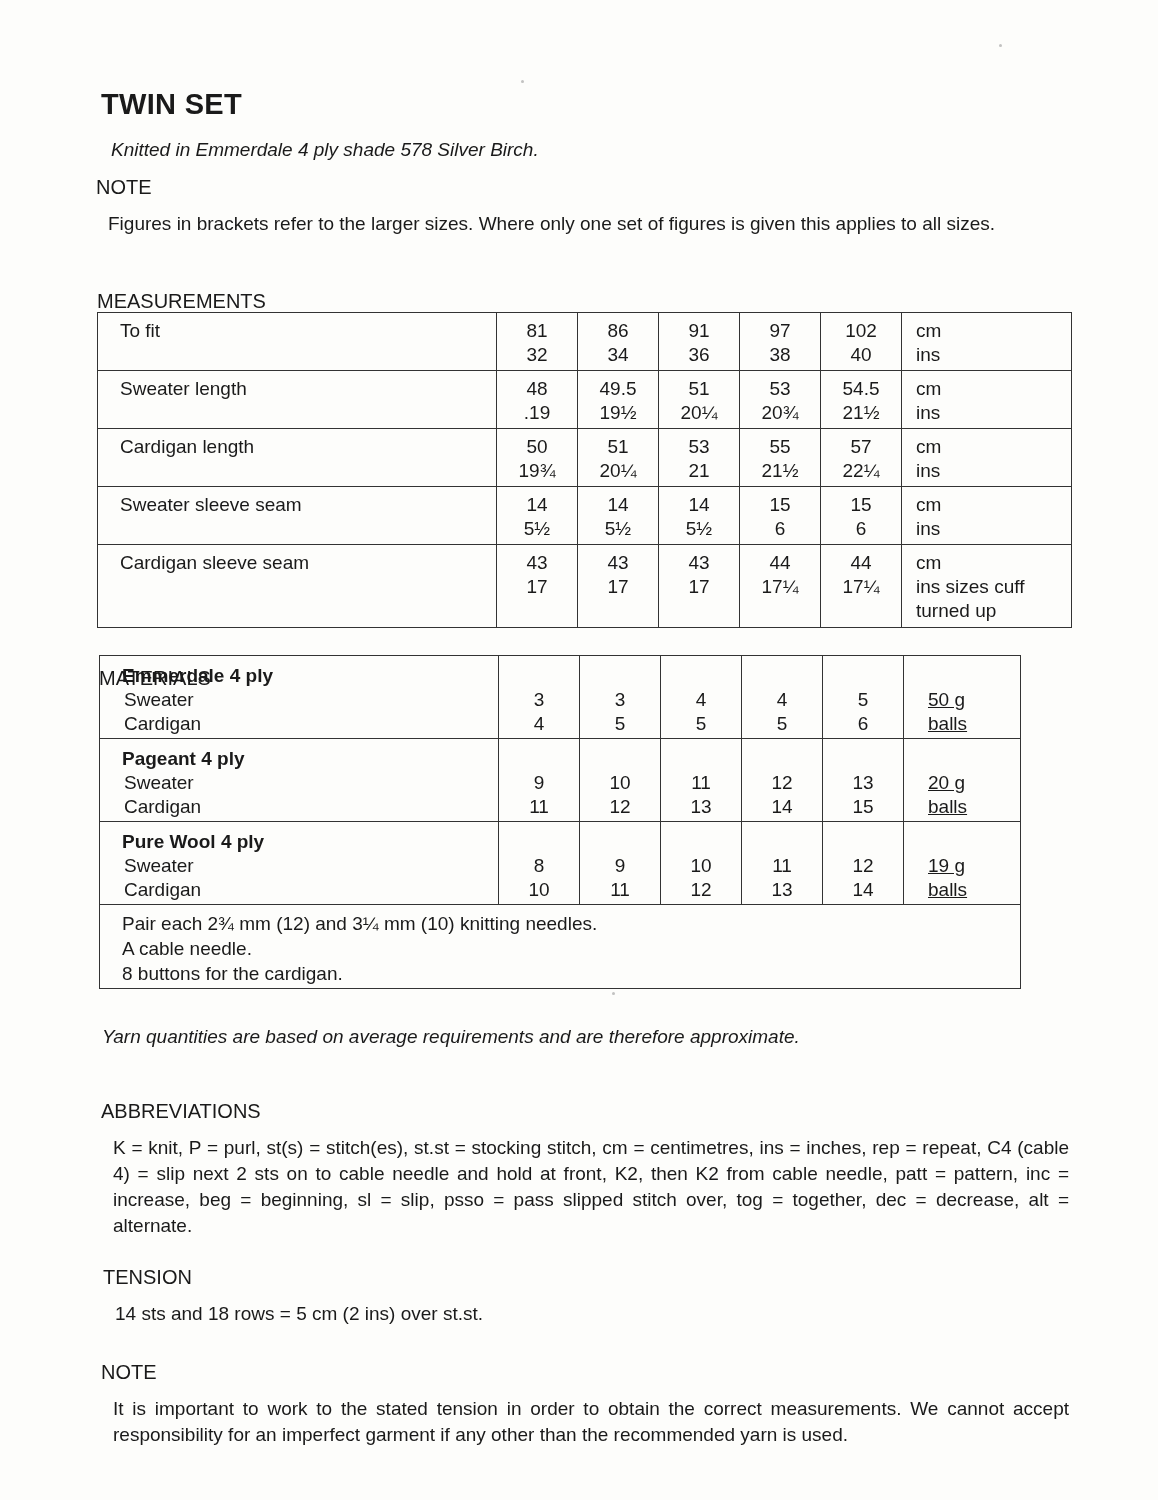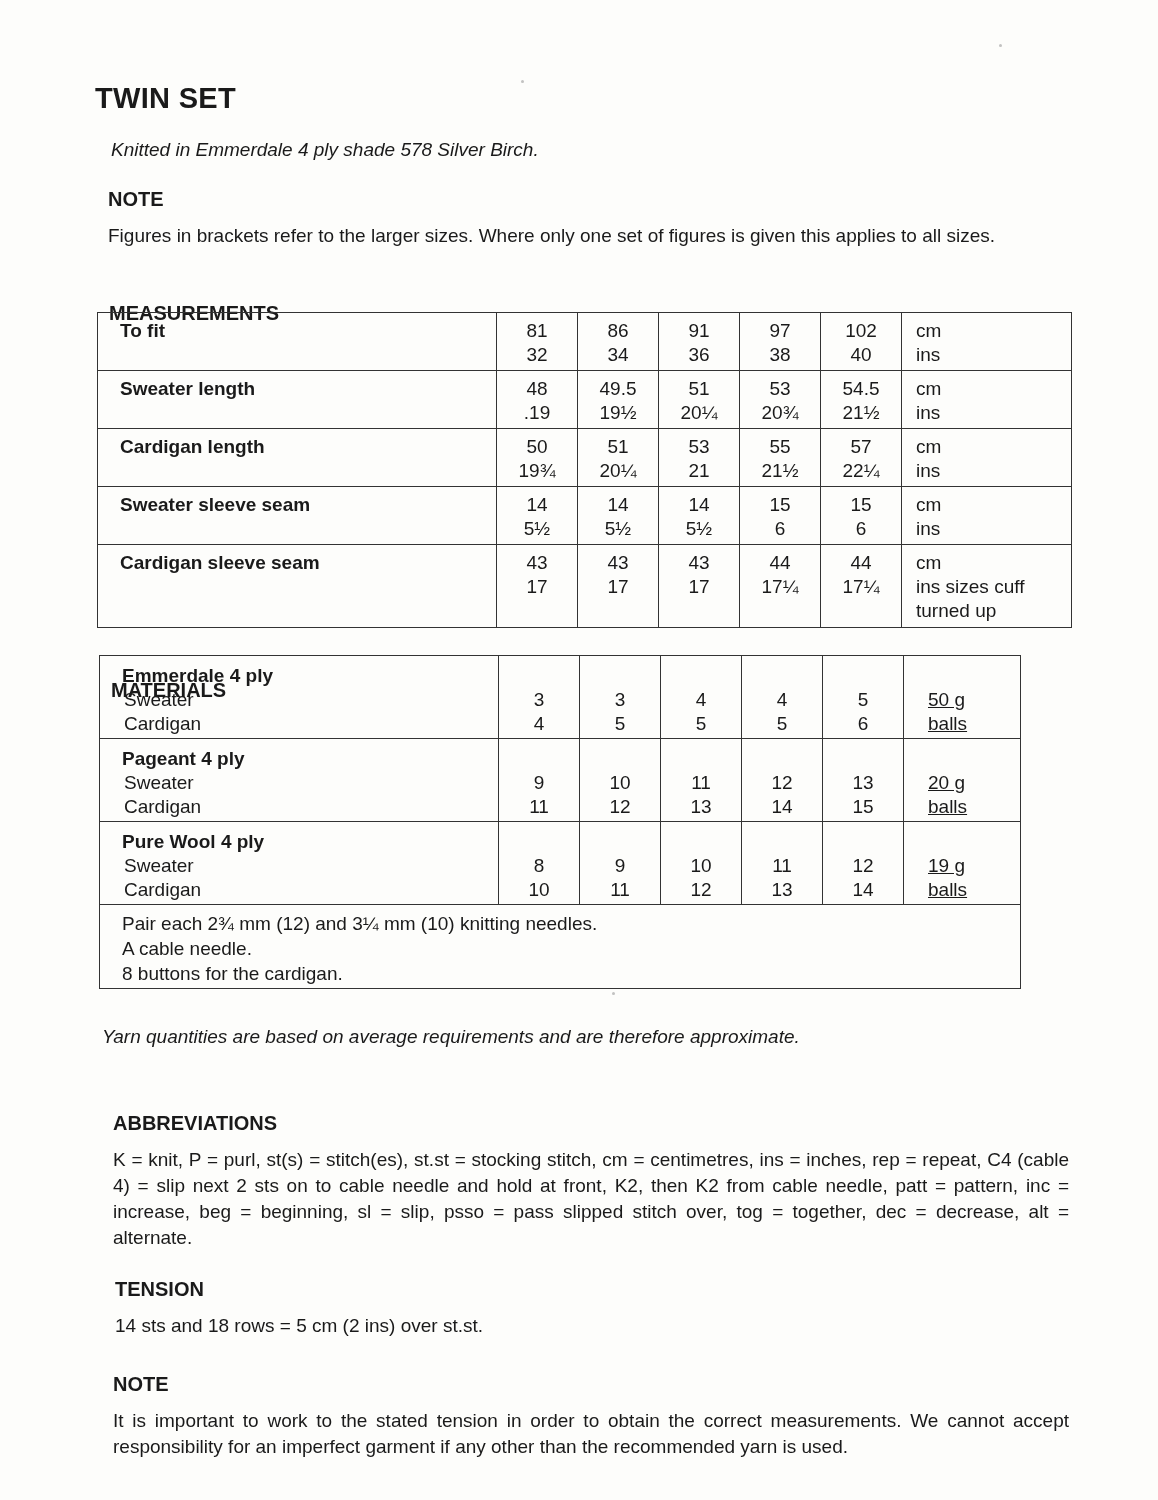--- a/index.html
+++ b/index.html
@@ -1,42 +1,42 @@
 <!DOCTYPE html>
 <html><head>
 <meta charset="utf-8">
 <style>
   html, body { margin: 0; padding: 0; }
   body {
     width: 1158px; height: 1500px; background: #fdfdfb;
     font-family: "Liberation Sans", sans-serif; color: #1a1a1a;
     position: relative; overflow: hidden;
   }
-  .title { position: absolute; left: 95px; top: 82px; font-size: 29px; font-weight: bold; letter-spacing: 0.3px; margin: 0; }
+  .title { position: absolute; left: 95px; top: 82px; font-size: 29px; font-weight: bold; letter-spacing: 0.3px; margin: 6px; }
   .subtitle { position: absolute; left: 96px; top: 124px; font-size: 19px; font-style: italic; margin: 15px; }
-  .heading { font-size: 20px; font-weight: bold; margin: 12px; line-height: 24px; }
+  .heading { font-size: 20px; font-weight: normal; margin: 0; line-height: 24px; }
   .body-text { font-size: 19px; line-height: 26px; margin: 12px; }
   .section { position: absolute; }
   #note1 { left: 96px; top: 175px; width: 990px; }
   #meas-head { left: 97px; top: 289px; }
   #mat-head { left: 99px; top: 666px; }
 
   table.grid { position: absolute; border-collapse: collapse; font-size: 19px; }
   table.grid td { border: 1.5px solid #333; vertical-align: top; padding: 0; }
   #meas-table { left: 97px; top: 312px; width: 975px; }
   #mat-table { left: 99px; top: 655px; width: 922px; }
   .c-label { width: 376px; padding-left: 22px !important; }
   .c-num { width: 80px; }
   .c-unit { padding-left: 14px !important; }
   .num-cell { text-align: center; }
   .cell-inner { padding-top: 6px; line-height: 24px; }
   .meas-row td { height: 57px; }
   .meas-row.tall td { height: 82px; }
   .mat-row td { height: 82px; }
-  .lab-plain { padding-top: 6px; line-height: 24px; font-weight: bold; }
+  .lab-plain { padding-top: 6px; line-height: 24px; }
   .mat-name { font-weight: bold; line-height: 24px; padding-top: 8px; }
   .mat-sub { line-height: 24px; padding-left: 2px; }
   .mat-num { padding-top: 32px; line-height: 24px; text-align: center; }
   .mat-unit { padding-top: 32px; line-height: 24px; padding-left: 10px; text-decoration: underline; }
   .notes-cell { padding: 6px 0 2px 22px !important; line-height: 25px; }
 
   #yarn-note { left: 102px; top: 1026px; font-style: italic; font-size: 19px; }
   #abbr { left: 101px; top: 1099px; width: 980px; }
   #tension { left: 103px; top: 1265px; width: 970px; }
   #note2 { left: 101px; top: 1360px; width: 980px; }

